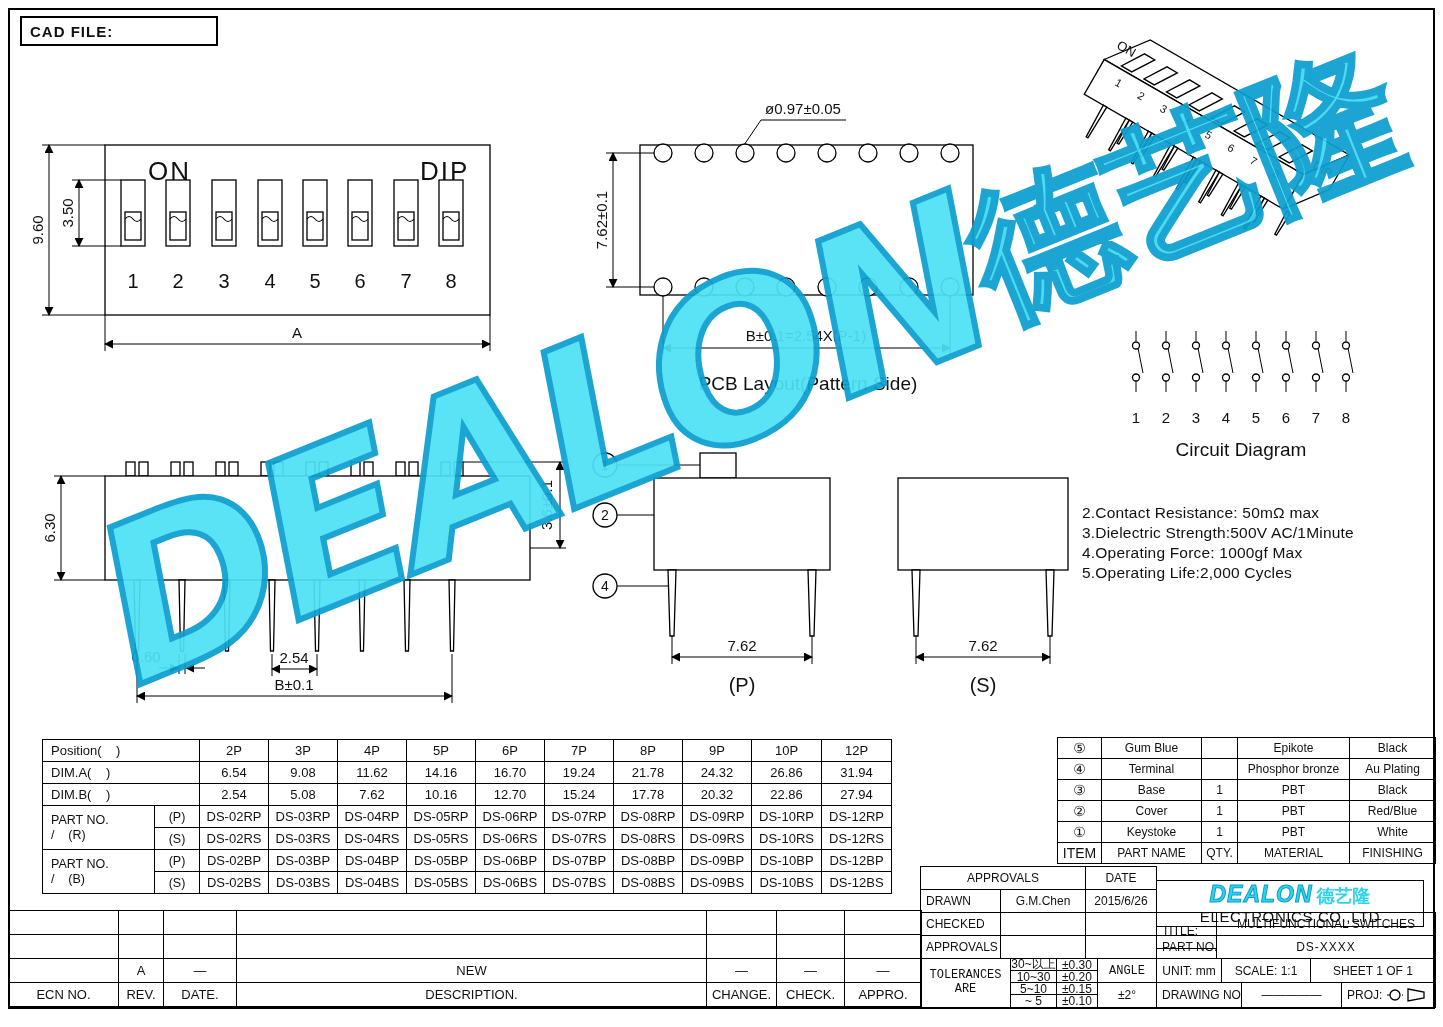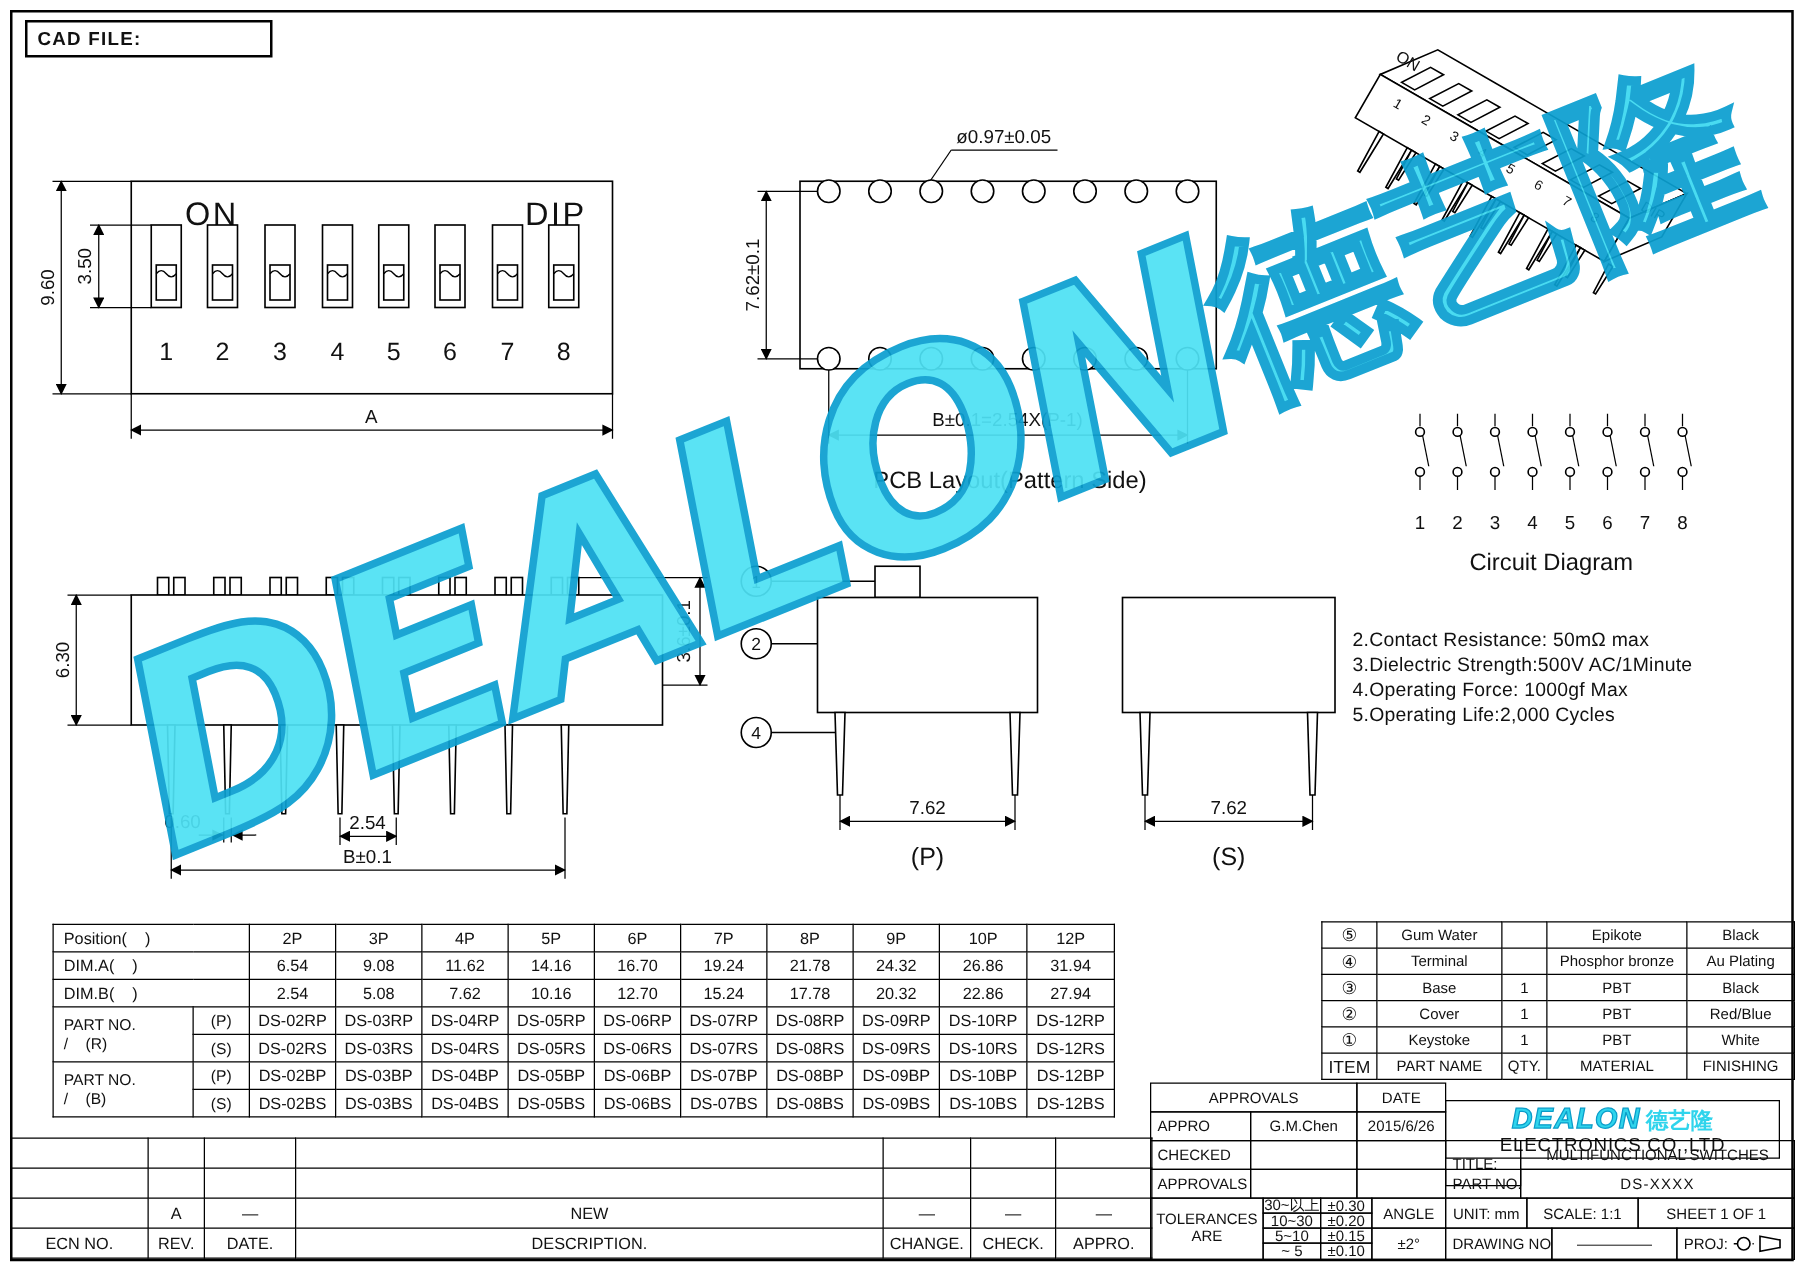--- a/index.html
+++ b/index.html
@@ -41,21 +41,21 @@
   .bom td:first-child {font-size:14px;}
   .rev {width:913px; font-size:13px;}
   .rev td {border:1px solid #000; height:24px; text-align:center; overflow:hidden;}
 
   
   .tb {left:920px; top:866px; width:516px; height:142px;}
   .tb .cell {position:absolute; border:1px solid #000; display:flex; align-items:center;
              justify-content:center; font-size:12px; overflow:hidden; white-space:nowrap; background:transparent;}
   .tb .cell.l {justify-content:flex-start; padding-left:5px;}
   .f9  {font-size:9.5px;}
-  .f10 {font-size:10px;}
+  .f10 {font-size:10px;font-family:Liberation Mono, monospace;}
   .f11 {font-size:11px;}
   .f13 {font-size:13.5px;}
   .f14 {font-size:14px; letter-spacing:1px;}
   .tolwrap {white-space:normal !important; text-align:center; line-height:1.15;}
   .logo-cell {flex-direction:column; justify-content:center;}
   .logo-en {color:#2fd4ec; font-style:italic; font-weight:bold; font-size:23px; letter-spacing:1px;
             -webkit-text-stroke:1px #0a9cc9; line-height:1;}
   .logo-cn {color:#2fd4ec; font-weight:bold; font-size:18px; margin-left:4px; line-height:1;}
   .company {font-size:15px; letter-spacing:0.6px; margin-top:2px;}
 
@@ -530,21 +530,21 @@
   <colgroup>
     <col style="width:44px">
       <col style="width:100px">
       <col style="width:36px">
       <col style="width:112px">
       <col style="width:86px">
   </colgroup>
   <tbody>
     <tr>
         <td>⑤</td>
-        <td>Gum Water</td>
+        <td>Gum Blue</td>
         <td></td>
         <td>Epikote</td>
         <td>Black</td>
       </tr>
     <tr>
         <td>④</td>
         <td>Terminal</td>
         <td></td>
         <td>Phosphor bronze</td>
         <td>Au Plating</td>
@@ -576,21 +576,21 @@
         <td>QTY.</td>
         <td>MATERIAL</td>
         <td>FINISHING</td>
       </tr>
   </tbody>
 </table>
 
 <div class="abs tb">
   <div class="cell" style="left:0;top:0;width:166px;height:24px">APPROVALS</div>
   <div class="cell" style="left:165px;top:0;width:72px;height:24px">DATE</div>
-  <div class="cell l" style="left:0;top:23px;width:81px;height:24px">APPRO</div>
+  <div class="cell l" style="left:0;top:23px;width:81px;height:24px">DRAWN</div>
   <div class="cell" style="left:80px;top:23px;width:86px;height:24px">G.M.Chen</div>
   <div class="cell" style="left:165px;top:23px;width:72px;height:24px">2015/6/26</div>
   <div class="cell l" style="left:0;top:46px;width:81px;height:24px">CHECKED</div>
   <div class="cell" style="left:80px;top:46px;width:86px;height:24px"></div>
   <div class="cell" style="left:165px;top:46px;width:72px;height:24px"></div>
   <div class="cell l" style="left:0;top:69px;width:81px;height:24px">APPROVALS</div>
   <div class="cell" style="left:80px;top:69px;width:86px;height:24px"></div>
   <div class="cell" style="left:165px;top:69px;width:72px;height:24px"></div>
   <div class="cell f10 tolwrap" style="left:0;top:92px;width:91px;height:50px">TOLERANCES ARE</div>
   <div class="cell f9" style="left:90;top:92px;left:90px;width:47px;height:13px">30~以上</div>

